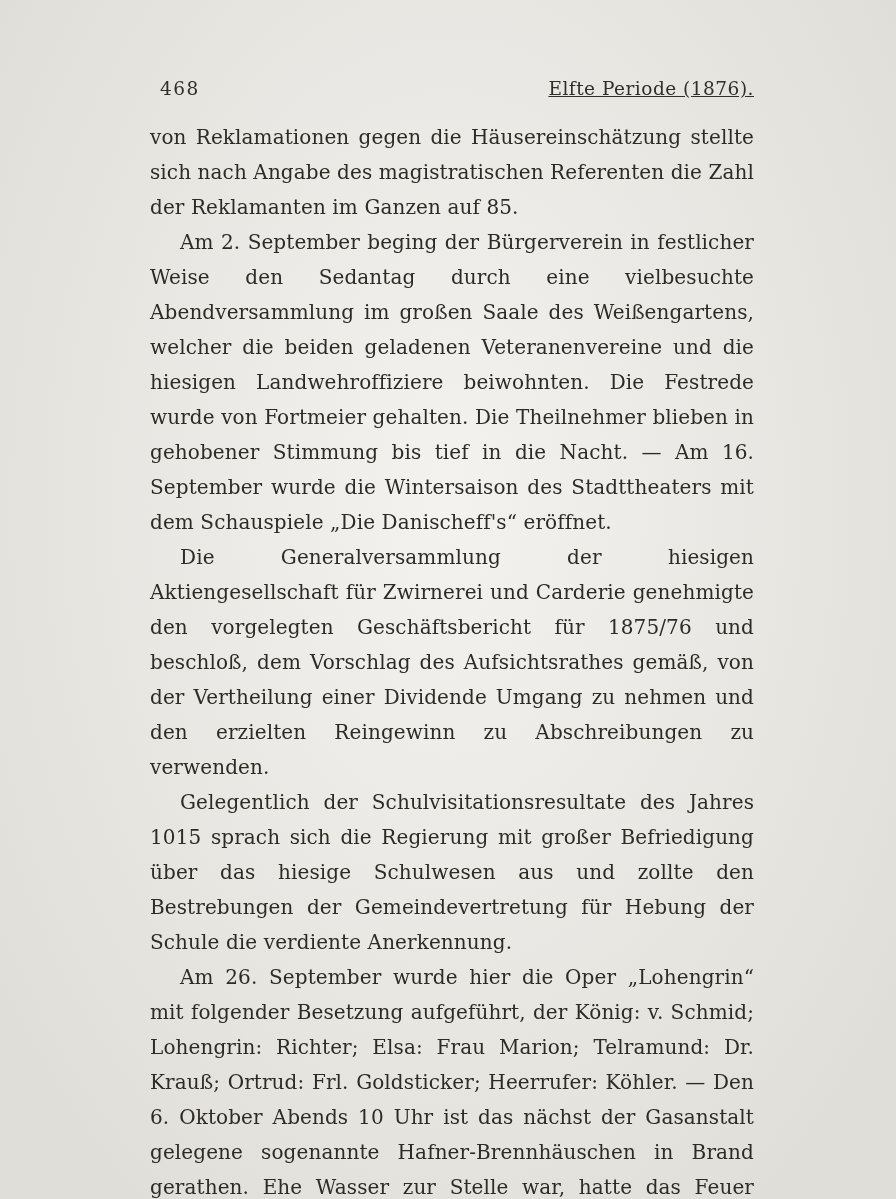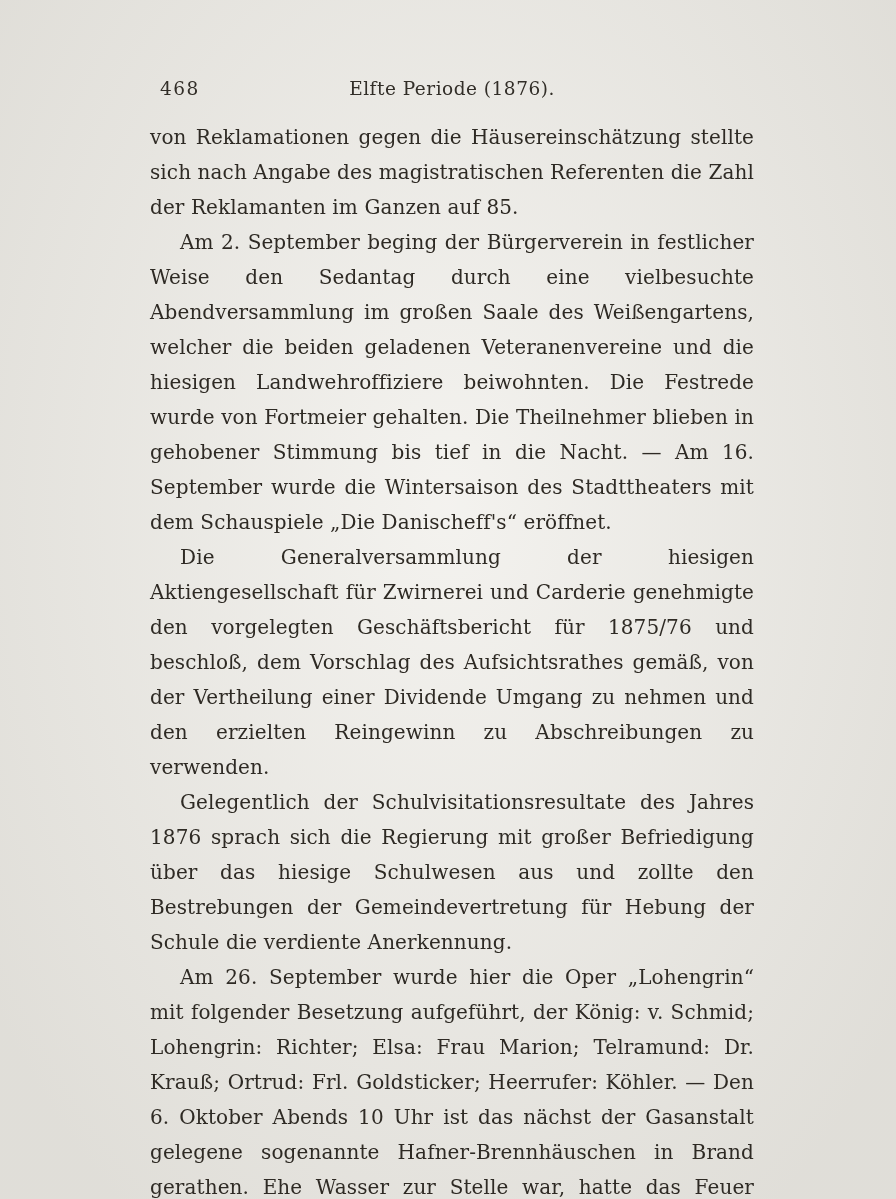--- a/index.html
+++ b/index.html
@@ -38,22 +38,23 @@
     position: absolute;
     left: 10px;
     top: 0;
     letter-spacing: 1.5px;
   }
   .running-header {
     position: absolute;
     left: 0;
     right: 0;
     top: 0;
-    text-align: center;
+    text-align: right;
     letter-spacing: 0.5px;
+    text-decoration: underline;
   }
   .body-text {
     font-size: 20px;
     line-height: 35px;
     text-align: justify;
     text-justify: inter-word;
     letter-spacing: 0.1px;
     color: #2e2a24;
   }
   .body-text p {
@@ -72,18 +73,18 @@
 
     <div class="page-head">
       <span class="page-number">468</span>
       <span class="running-header">Elfte Periode (1876).</span>
     </div>
 
     <div class="body-text">
       <p class="first">von Reklamationen gegen die Häusereinschätzung stellte sich nach Angabe des magistratischen Referenten die Zahl der Reklamanten im Ganzen auf 85.</p>
       <p>Am 2. September beging der Bürgerverein in festlicher Weise den Sedantag durch eine vielbesuchte Abendversammlung im großen Saale des Weißengartens, welcher die beiden geladenen Veteranenvereine und die hiesigen Landwehroffiziere beiwohnten. Die Festrede wurde von Fortmeier gehalten. Die Theilnehmer blieben in gehobener Stimmung bis tief in die Nacht. — Am 16. September wurde die Wintersaison des Stadttheaters mit dem Schauspiele „Die Danischeff's“ eröffnet.</p>
       <p>Die Generalversammlung der hiesigen Aktiengesellschaft für Zwirnerei und Carderie genehmigte den vorgelegten Geschäftsbericht für 1875/76 und beschloß, dem Vorschlag des Aufsichtsrathes gemäß, von der Vertheilung einer Dividende Umgang zu nehmen und den erzielten Reingewinn zu Abschreibungen zu verwenden.</p>
-      <p>Gelegentlich der Schulvisitationsresultate des Jahres 1876 sprach sich die Regierung mit großer Befriedigung über das hiesige Schulwesen aus und zollte den Bestrebungen der Gemeindevertretung für Hebung der Schule die verdiente Anerkennung.</p>
+      <p>Gelegentlich der Schulvisitationsresultate des Jahres 1015 sprach sich die Regierung mit großer Befriedigung über das hiesige Schulwesen aus und zollte den Bestrebungen der Gemeindevertretung für Hebung der Schule die verdiente Anerkennung.</p>
       <p>Am 26. September wurde hier die Oper „Lohengrin“ mit folgender Besetzung aufgeführt, der König: v. Schmid; Lohengrin: Richter; Elsa: Frau Marion; Telramund: Dr. Krauß; Ortrud: Frl. Goldsticker; Heerrufer: Köhler. — Den 6. Oktober Abends 10 Uhr ist das nächst der Gasanstalt gelegene sogenannte Hafner-Brennhäuschen in Brand gerathen. Ehe Wasser zur Stelle war, hatte das Feuer bereits den Dachstuhl des einstöckigen Hauses eingeäschert und den Anbau ergriffen. In kurzer Zeit gelang es jedoch der Feuerwehr, den Brand zu löschen, sodaß dieselbe um 11 Uhr schon wieder den Brandplatz verließ. Die Entschädigungssumme wurde auf 392 M. festgesetzt. — Die Ludwigseisenbahn beförderte am ersten Kirchweihsonntage trotz der ungünstigen Witterung 15,000 und am zweiten Sonntage bei sehr schönem Wetter 16,071 Personen (die stärkste Frequenz seit dem Bestehen</p>
     </div>
 
   </div>
 </div>
 
 </body></html>

